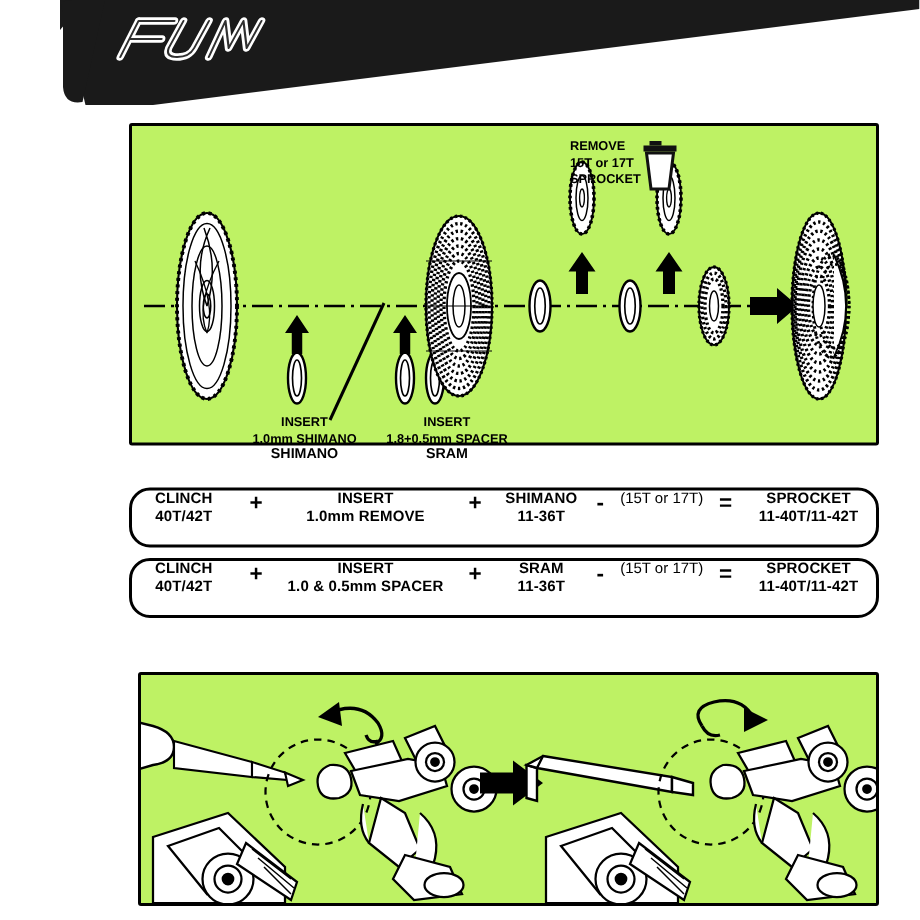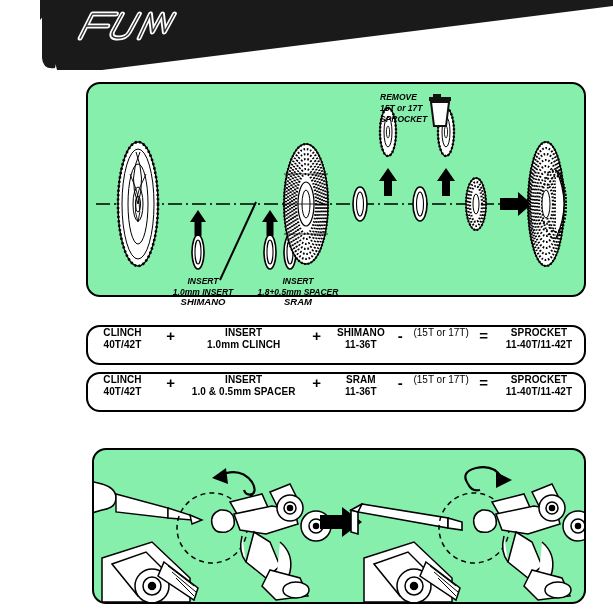--- a/index.html
+++ b/index.html
@@ -5,21 +5,21 @@
   html,body{margin:0;padding:0;background:#ffffff;}
   body{width:613px;height:613px;position:relative;overflow:hidden;
        font-family:"Liberation Sans", sans-serif; color:#000;}
 
   
   .banner{position:absolute;left:0;top:0;width:613px;height:70px;}
   .banner svg{display:block;}
   .logo-wrap{position:absolute;left:72px;top:6px;width:120px;height:40px;}
 
   
-  .panel{position:absolute;border:2px solid #000;border-radius:14px;background:#86efac;box-sizing:border-box;font-style:italic;}
+  .panel{position:absolute;border:2px solid #000;border-radius:2px;background:#bef264;box-sizing:border-box;}
 
   #exploded-panel{left:86px;top:82px;width:500px;height:215px;}
   #bottom-panel{left:92px;top:448px;width:494px;height:156px;}
 
   
   .formula-row{position:absolute;left:86px;width:500px;height:40px;
      border:2px solid #000;border-radius:14px;box-sizing:border-box;background:#fff;
      display:flex;align-items:flex-start;}
   #formula-row-1{top:325px;}
   #formula-row-2{top:372px;}
@@ -216,40 +216,40 @@
   </svg>
 
   <div class="lbl" id="remove-label">
     <span>REMOVE</span><br>
     <span>15T or 17T</span><br>
     <span>SPROCKET</span>
   </div>
 
   <div class="lbl" id="insert-shimano-label">
     <span>INSERT</span><br>
-    <span>1,0mm INSERT</span><br>
+    <span>1,0mm SHIMANO</span><br>
     <span class="brand">SHIMANO</span>
   </div>
 
   <div class="lbl" id="insert-sram-label">
     <span>INSERT</span><br>
     <span>1,8+0,5mm SPACER</span><br>
     <span class="brand">SRAM</span>
   </div>
 </div>
 
 <div class="formula-row" id="formula-row-1">
   <div class="f-term c-clinch">
     <span class="f-l1">CLINCH</span>
     <span class="f-l2">40T/42T</span>
   </div>
   <div class="f-op c-op1">+</div>
   <div class="f-term c-insert">
     <span class="f-l1">INSERT</span>
-    <span class="f-l2">1.0mm CLINCH</span>
+    <span class="f-l2">1.0mm REMOVE</span>
   </div>
   <div class="f-op c-op2">+</div>
   <div class="f-term c-brand">
     <span class="f-l1">SHIMANO</span>
     <span class="f-l2">11-36T</span>
   </div>
   <div class="f-op c-op3">-</div>
   <div class="c-minus">(15T or 17T)</div>
   <div class="f-op c-op4">=</div>
   <div class="f-term c-result">

